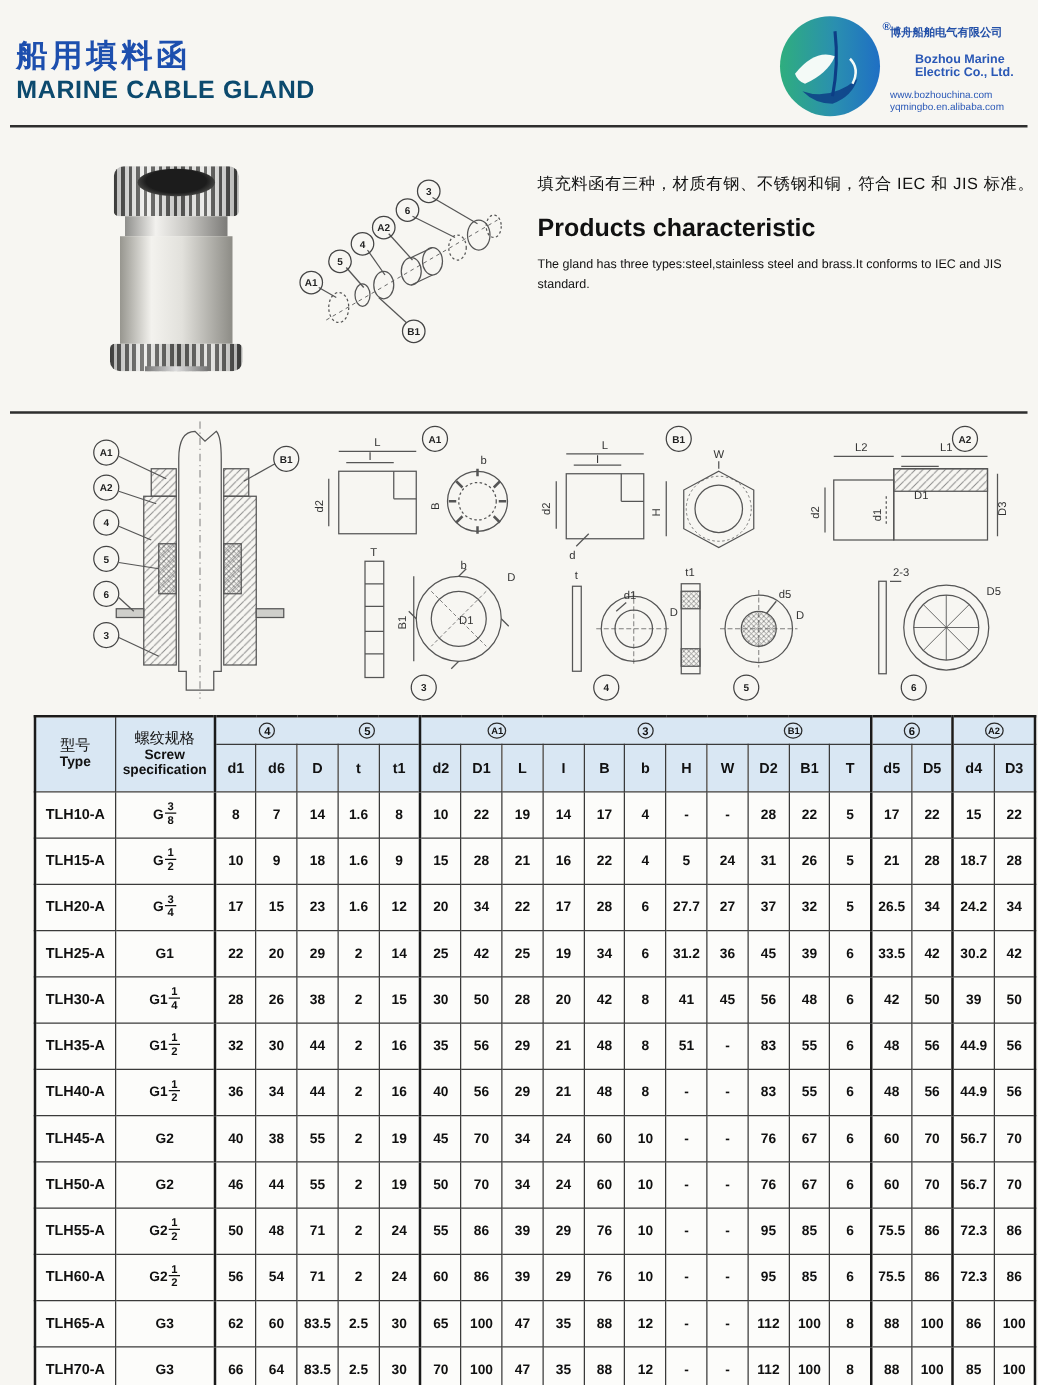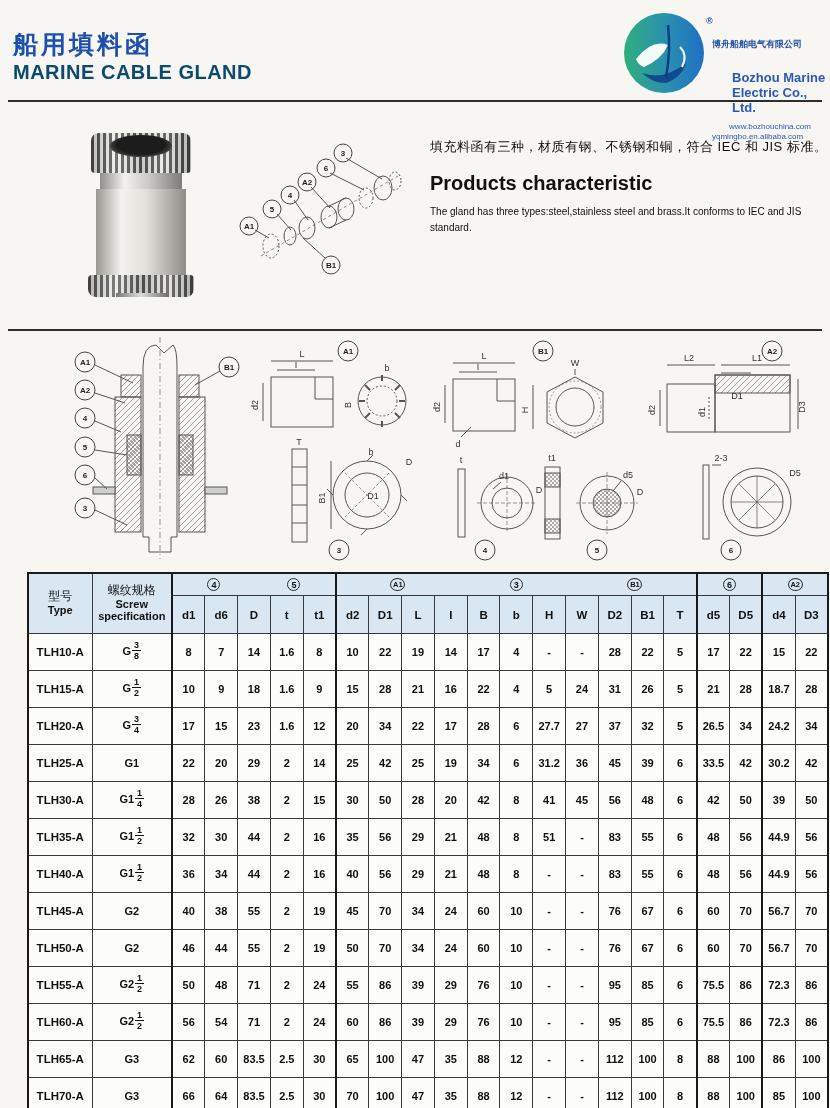--- a/index.html
+++ b/index.html
@@ -7,24 +7,24 @@
   .abs{position:absolute;}
 
   
   .title-zh{left:13px;top:28px;font-size:25px;font-weight:bold;color:#1d4fae;letter-spacing:3px;}
   .title-en{left:13px;top:61px;font-size:20px;font-weight:bold;color:#0c4a6e;letter-spacing:.5px;}
   .rule{left:8px;width:814px;height:2px;background:#2e2e2e;}
   .rule1{top:100px;}
   .rule2{top:329px;}
   .logo-svg{left:622px;top:11px;}
   .reg{left:706px;top:16px;font-size:9px;color:#1d4fae;font-weight:bold;}
-  .company{left:712px;top:38px;width:116px;color:#2a58b6;}
+  .company{left:712px;top:20px;width:116px;color:#2a58b6;}
   .company .l1{font-size:9px;font-weight:bold;color:#2350a8;}
-  .company .l2{font-size:13px;font-weight:bold;margin-top:19px;padding-left:20px;}
-  .company .l3{font-size:8px;margin-top:7px;text-align:center;}
+  .company .l2{font-size:10px;font-weight:bold;margin-top:9px;padding-left:20px;}
+  .company .l3{font-size:8px;margin-top:7px;}
   .company .l4{font-size:8px;margin-top:1px;}
 
   
   .photo{left:88px;top:133px;width:106px;height:164px;}
   .photo .capTop{position:absolute;left:3px;top:0;width:100px;height:40px;border-radius:8px 8px 4px 4px;
     background:
       repeating-linear-gradient(90deg,rgba(20,20,20,.55) 0 3px,rgba(250,250,250,.55) 3px 6px),
       linear-gradient(90deg,#6e6e6c,#e9e9e6 25%,#8b8b88 50%,#dddcd8 72%,#5f5f5d);}
   .photo .bore{position:absolute;left:22px;top:2px;width:62px;height:22px;border-radius:50%;
     background:radial-gradient(ellipse at 50% 45%,#1c1c1c 55%,#4a4a48 75%,#8a8a88);}

